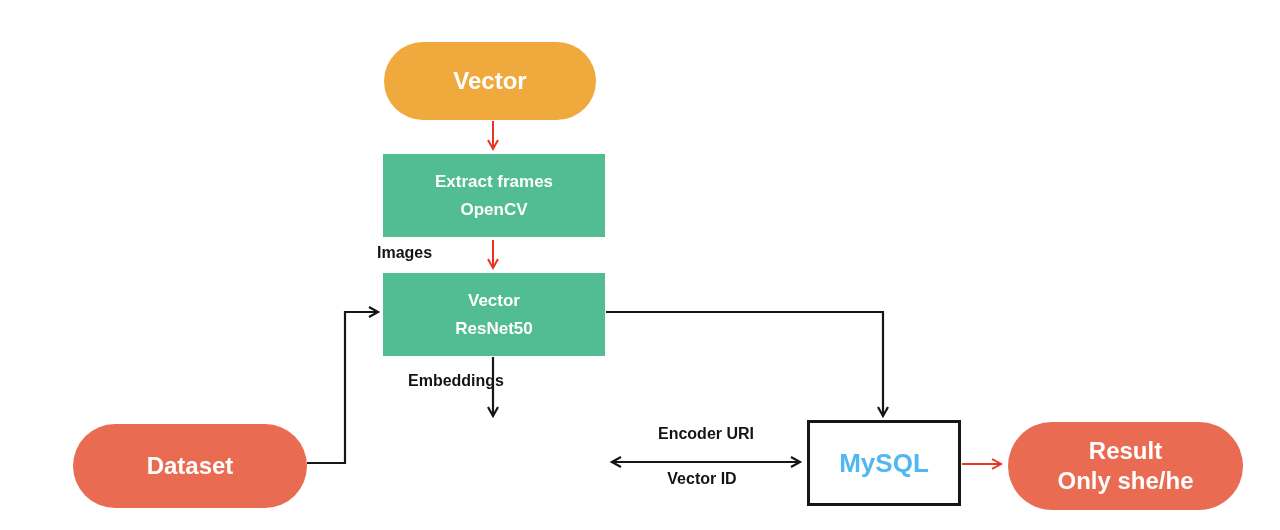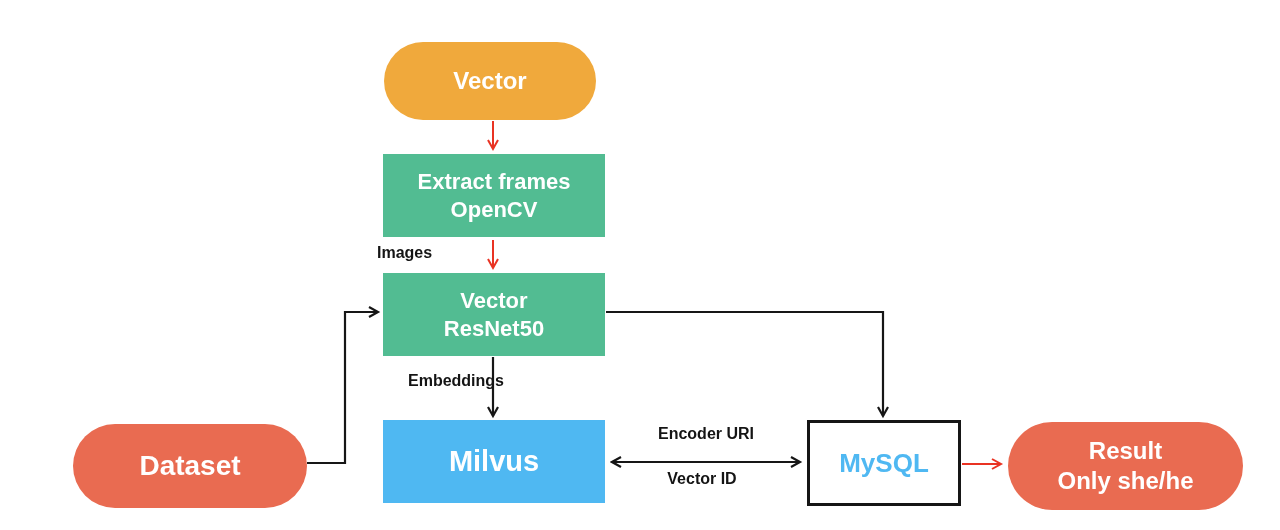--- a/index.html
+++ b/index.html
@@ -24,33 +24,33 @@
     box-sizing:border-box;
   }
   .pill-orange{
     left:384px;top:42px;width:212px;height:78px;
     background:var(--orange,#F0A93C);border-radius:39px;
     font-size:24px;
   }
   .box-green{
     width:222px;height:83px;left:383px;
     background:var(--green,#52BC92);
-    font-size:22px;line-height:28px;
+    font-size:17px;line-height:28px;
   }
   .box-extract{top:154px;}
   .box-encoder{top:273px;}
   .box-blue{
     left:383px;top:420px;width:222px;height:83px;
     background:var(--blue,#4FB8F2);
     font-size:29px;
   }
   .pill-dataset{
     left:73px;top:424px;width:234px;height:84px;
     background:var(--coral,#E96B51);border-radius:42px;
-    font-size:28px;
+    font-size:24px;
   }
   .box-mysql{
     left:807px;top:420px;width:154px;height:86px;
     background:#ffffff;border:3px solid var(--black-arrow,#161616);
     color:var(--mysql-text,#4FB8F2);font-size:26px;
   }
   .pill-result{
     left:1008px;top:422px;width:235px;height:88px;
     background:var(--coral,#E96B51);border-radius:44px;
     font-size:24px;line-height:30px;
@@ -97,23 +97,20 @@
   <div class="node box-green box-extract">
     <span>Extract frames</span>
     <span>OpenCV</span>
   </div>
 
   <div class="node box-green box-encoder">
     <span>Vector</span>
     <span>ResNet50</span>
   </div>
 
-  <div class="node box-blue">
-    <span>Milvus</span>
-  </div>
 
   <div class="node pill-dataset">
     <span>Dataset</span>
   </div>
 
   <div class="node box-mysql">
     <span>MySQL</span>
   </div>
 
   <div class="node pill-result">

